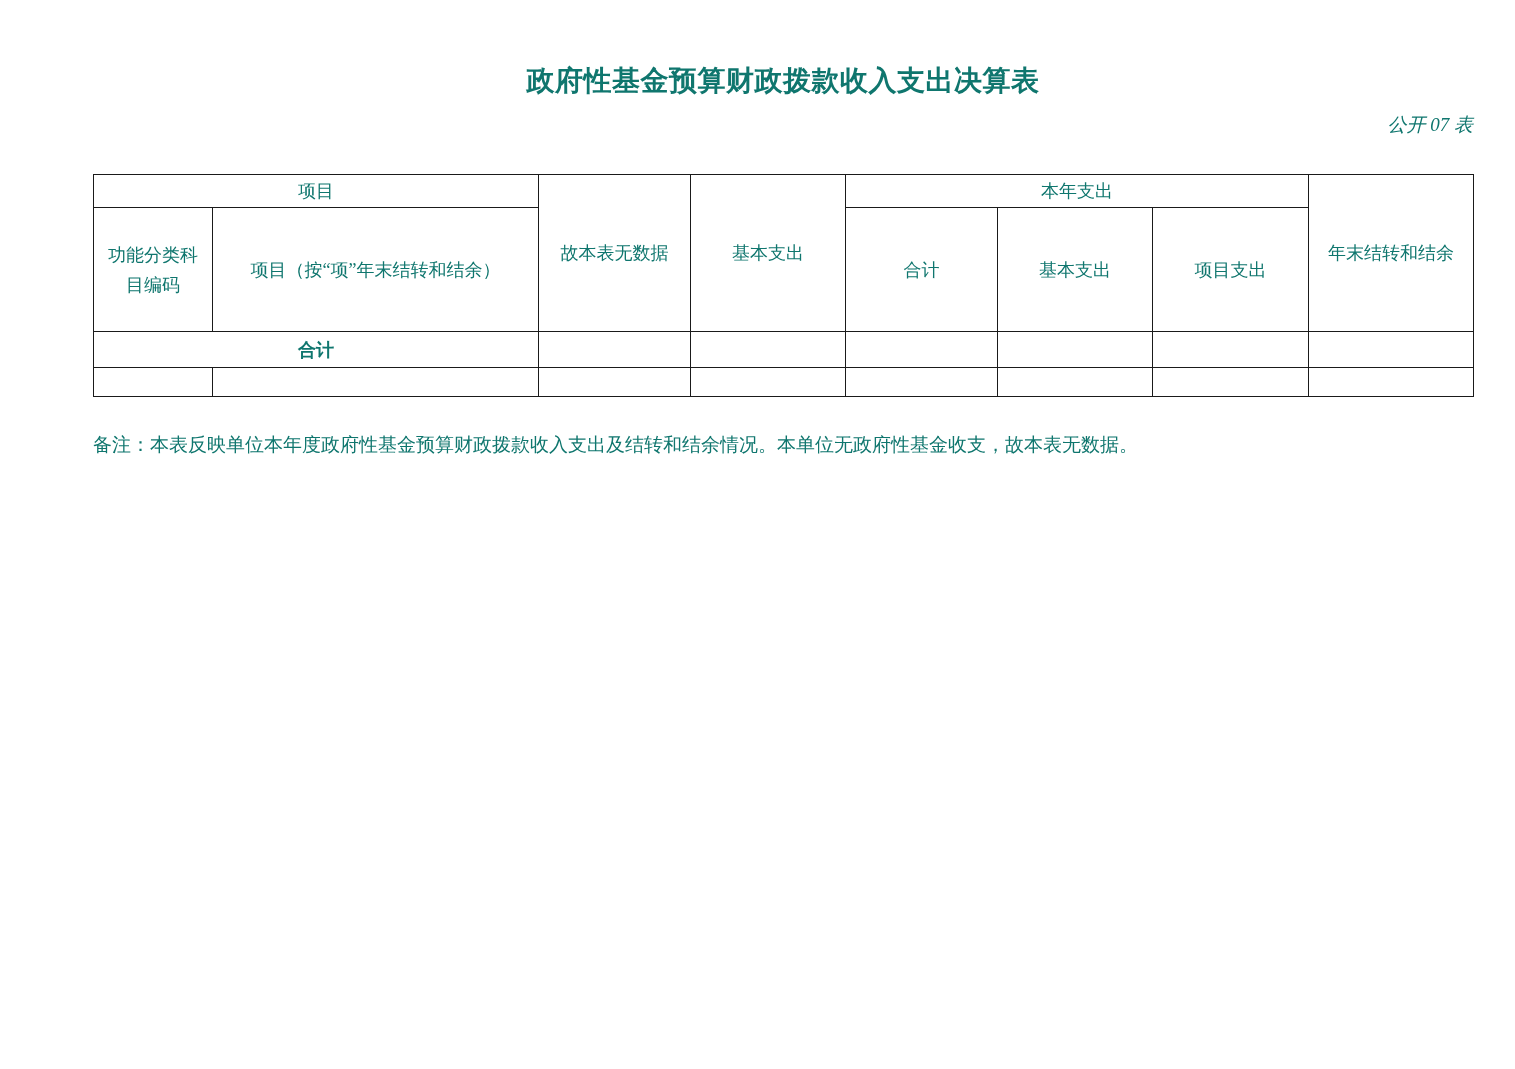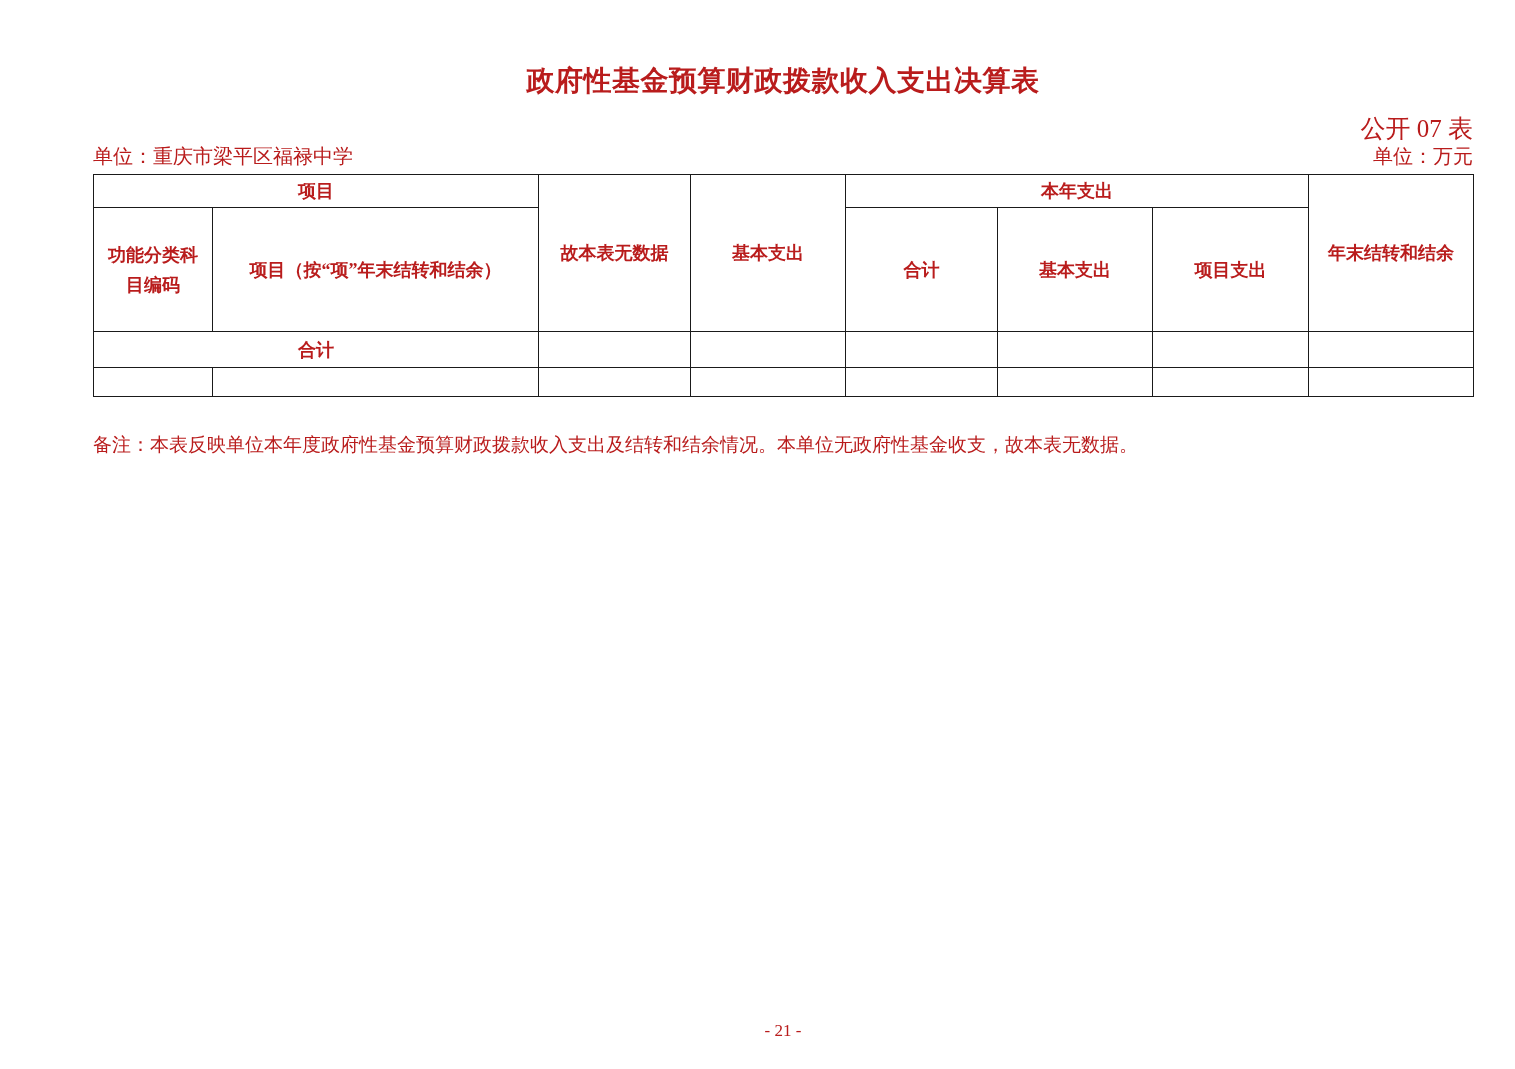--- a/index.html
+++ b/index.html
@@ -2,41 +2,42 @@
 <html><head>
 <meta charset="utf-8">
 <style>
   * { margin: 0; padding: 0; box-sizing: border-box; }
   html, body { background: #ffffff; }
   .page {
     position: relative;
     width: 1515px;
     height: 1069px;
     background: #ffffff;
-    color: #b91c1c;
+    color: #0f766e;
     font-family: "Liberation Serif", "DejaVu Serif", serif;
     overflow: hidden;
   }
   .doc-title {
     position: absolute;
     top: 62px;
     left: 93px;
     width: 1380px;
     text-align: center;
     font-size: 28px;
     font-weight: bold;
     letter-spacing: 0.5px;
   }
   .form-code {
     position: absolute;
     top: 112px;
     left: 93px;
     width: 1380px;
     text-align: right;
-    font-size: 25px;
+    font-size: 19px;
+    font-style: italic;
   }
   .unit-row {
     position: absolute;
     top: 143px;
     left: 93px;
     width: 1380px;
     display: flex;
     justify-content: space-between;
     font-size: 20px;
   }
@@ -50,21 +51,21 @@
   }
   table.budget td {
     border: 1px solid #1a1a1a;
     text-align: center;
     vertical-align: middle;
     font-size: 18px;
     line-height: 30px;
     padding: 1px 6px;
     overflow: hidden;
   }
-  table.budget td.hdr { font-weight: bold; }
+  table.budget td.hdr { font-weight: normal; }
   tr.row-group  { height: 32px; }
   tr.row-head   { height: 124px; }
   tr.row-total  { height: 36px; }
   tr.row-blank  { height: 29px; }
   td.total-label { font-weight: bold; }
   .note {
     position: absolute;
     top: 401px;
     left: 93px;
     width: 1380px;
@@ -84,24 +85,20 @@
 </style>
 </head>
 <body>
 
 <div class="page">
 
   <div class="doc-title">政府性基金预算财政拨款收入支出决算表</div>
 
   <div class="form-code">公开 07 表</div>
 
-  <div class="unit-row">
-    <span>单位：重庆市梁平区福禄中学</span>
-    <span>单位：万元</span>
-  </div>
 
   <table class="budget">
     <colgroup>
       <col style="width:119px">
       <col style="width:326px">
       <col style="width:152px">
       <col style="width:155px">
       <col style="width:152px">
       <col style="width:155px">
       <col style="width:156px">
@@ -139,15 +136,14 @@
         <td></td>
         <td></td>
         <td></td>
         <td></td>
       </tr>
     </tbody>
   </table>
 
   <div class="note">备注：本表反映单位本年度政府性基金预算财政拨款收入支出及结转和结余情况。本单位无政府性基金收支，故本表无数据。</div>
 
-  <div class="page-number">- 21 -</div>
 
 </div>
 
 </body></html>

